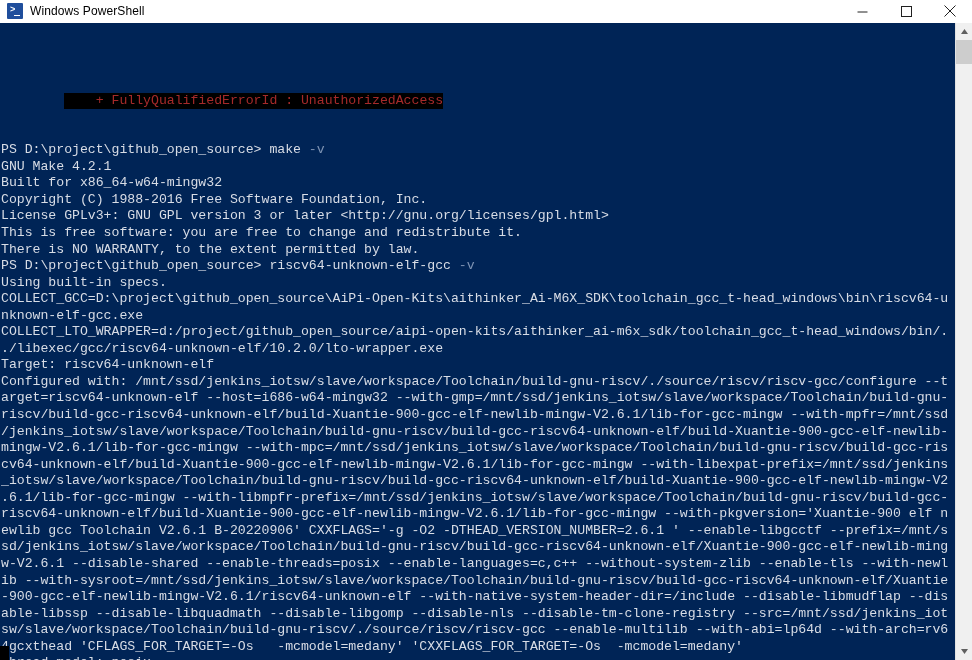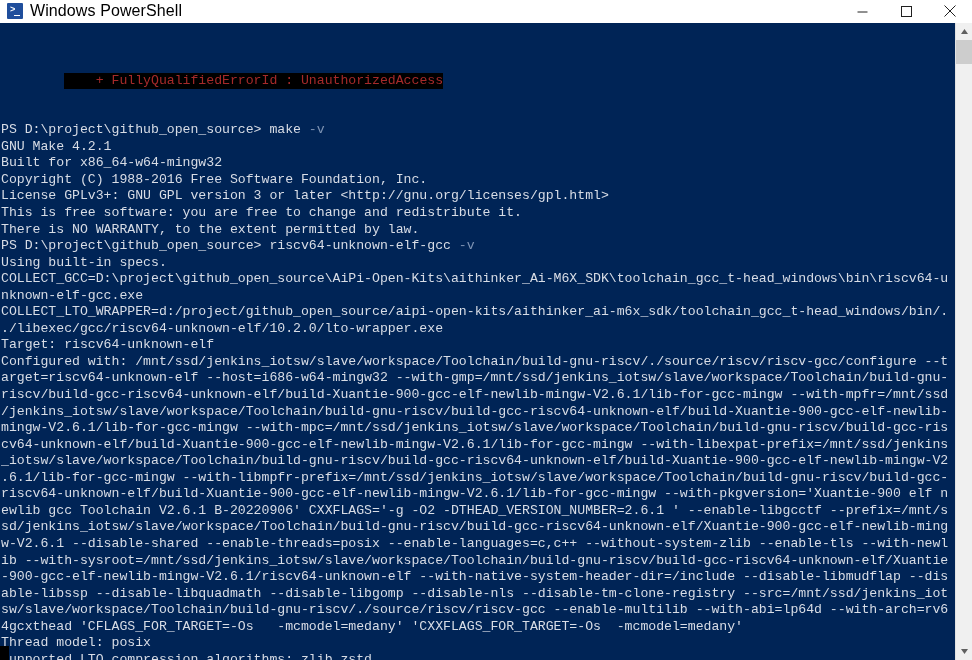--- a/index.html
+++ b/index.html
@@ -60,21 +60,21 @@
   }
   .app-icon .ul {
     position: absolute;
     left: 7px;
     bottom: 3px;
     width: 6px;
     height: 1.5px;
     background: #ffffff;
   }
   .title-text {
-    font-size: 16px;
+    font-size: 12px;
     color: #000000;
     font-family: "Liberation Sans", sans-serif;
     letter-spacing: 0.1px;
     white-space: nowrap;
   }
   .win-controls {
     position: absolute;
     right: 0;
     top: 0;
     height: 22px;
@@ -103,20 +103,21 @@
     background: #002456;
     font-family: "Liberation Mono", "DejaVu Sans Mono", monospace;
     font-size: 13.2px;
     line-height: 16.55px;
     color: #d8dde6;
     white-space: pre;
     overflow: hidden;
     padding: 0 0 0 1px;
     position: relative;
     letter-spacing: -0.02px;
+    margin-top: 20px;
   }
   .line {
     height: 16.55px;
     white-space: pre;
     display: block;
   }
   .line.err {
     background: #000000;
     color: #a62a2a;
     display: inline-block;

